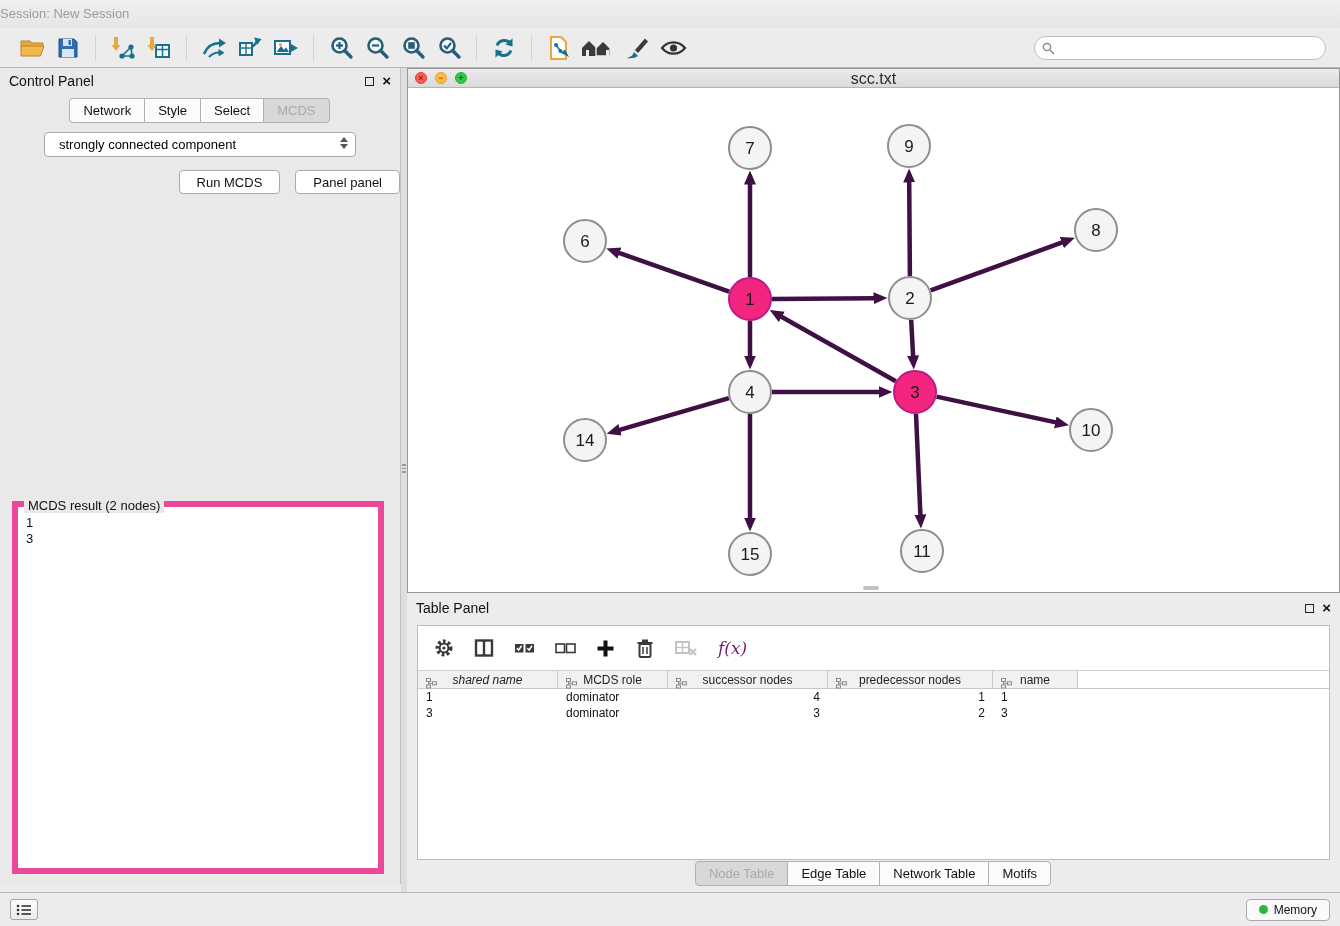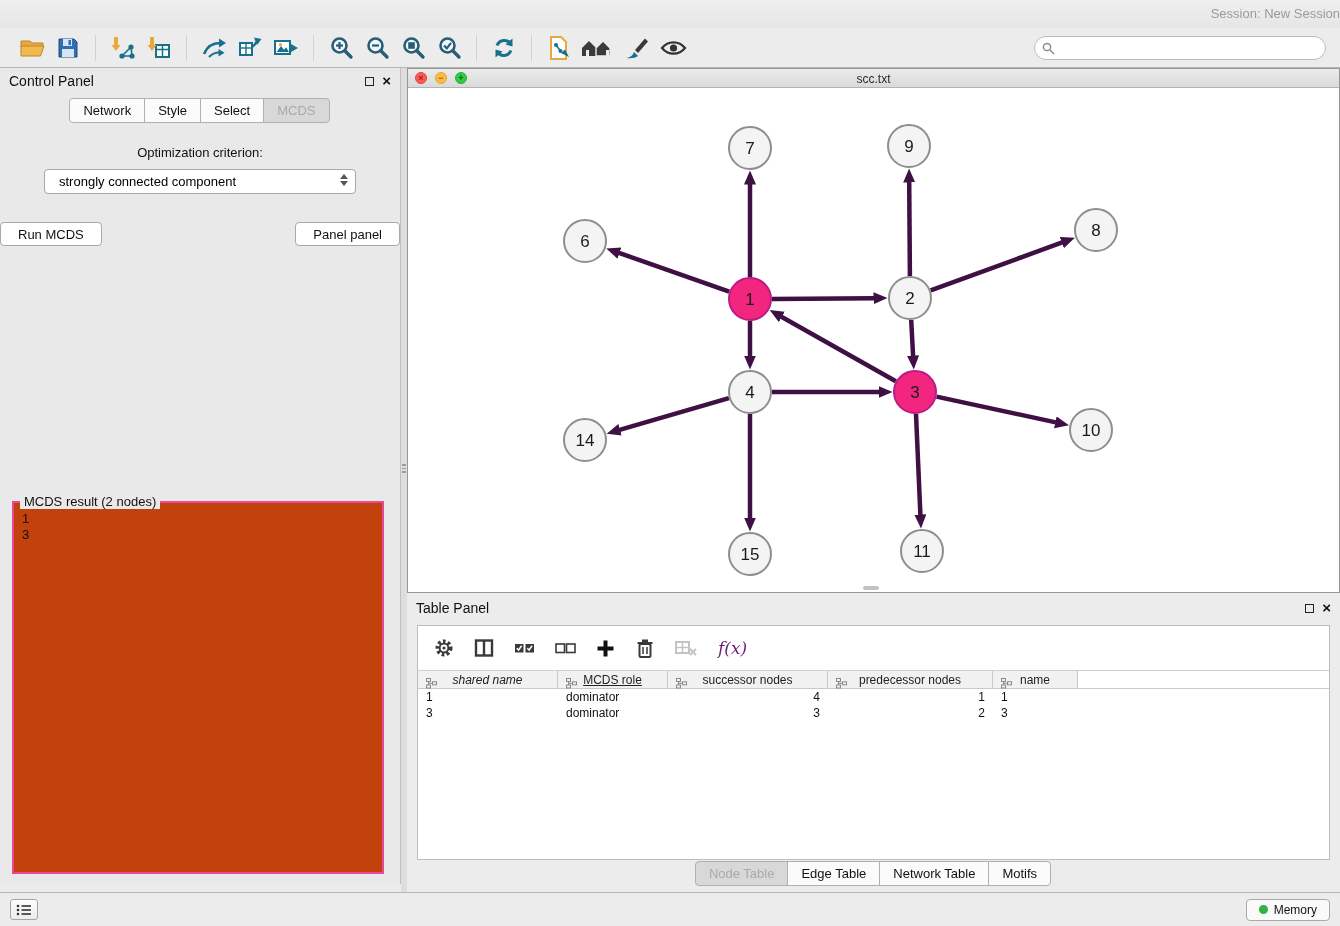--- a/index.html
+++ b/index.html
@@ -2,21 +2,21 @@
 <html><head>
 <meta charset="utf-8">
 <style>
   * { margin:0; padding:0; box-sizing:border-box; }
   body { font-family:"Liberation Sans", sans-serif; background:#555; }
   .window { position:relative; width:1340px; height:926px; background:#ececec; overflow:hidden;
             font-family:"Liberation Sans", sans-serif; }
 
   
   .titlebar { position:absolute; top:0; left:0; right:0; height:28px;
-              background:linear-gradient(#efefef,#e6e6e6); text-align:right; }
+              background:linear-gradient(#efefef,#e6e6e6); text-align:left; }
   .titlebar span { font-size:13px; line-height:28px; color:#9b9b9b; }
 
   
   .toolbar { position:absolute; top:28px; left:0; right:0; height:40px;
              display:flex; align-items:center; padding:0 14px; border-bottom:1px solid #b5b5b5; }
   .tb-btn { width:36px; height:32px; display:flex; align-items:center; justify-content:center; cursor:default; }
   .tb-sep { width:1px; height:26px; background:#d2d2d2; margin:0 9px; }
   .search-wrap { margin-left:auto; position:relative; }
   .search-wrap svg { position:absolute; left:8px; top:6px; }
   .search-input { width:292px; height:24px; border:1px solid #bdbdbd; border-radius:12px;
@@ -41,40 +41,40 @@
   .tab.last  { border-radius:0 4px 4px 0; }
   .tab.active { background:#d8d8d8; color:#aaaaaa; }
   .opt-label { text-align:center; margin-top:22px; font-size:13px; color:#111; }
   .cp-select { width:312px; margin:9px auto 0; height:25px; background:#fff;
                border:1px solid #a9a9a9; border-radius:4px; display:flex; align-items:center;
                padding:0 22px 0 14px; font-size:13px; position:relative; }
   .stepper { position:absolute; right:7px; top:4px; display:flex; flex-direction:column; gap:2px; }
   .stepper i { display:block; width:0; height:0; border-left:4px solid transparent; border-right:4px solid transparent; }
   .stepper .up { border-bottom:5px solid #555; }
   .stepper .dn { border-top:5px solid #555; }
-  .cp-buttons { display:flex; justify-content:space-between; gap:15px; margin-top:28px; }
+  .cp-buttons { display:flex; justify-content:flex-end; gap:15px; margin-top:13px; }
   .cp-btn { height:24px; padding:0 17px; background:#fff; border:1px solid #a9a9a9;
             border-radius:4px; font-size:13px; color:#111; font-family:"Liberation Sans", sans-serif; }
   .result-box { position:absolute; left:12px; right:16px; top:433px; bottom:10px;
-                background:#c2410c; border:2px solid #ec4899; }
+                background:#ffffff; border:6px solid #ec4899; }
   .result-label { position:absolute; top:-9px; left:6px; background:#e9e9e9;
                   padding:0 4px; font-size:13px; color:#111; }
   .result-content { padding:8px 8px; font-size:13px; line-height:16px; color:#111; }
 
   
   .splitter { position:absolute; left:401px; top:0; width:6px; height:100%; background:#dedede; }
   .splitter-grip { position:absolute; top:396px; left:1px; }
   .splitter-grip div { width:4px; height:1.5px; background:#9a9a9a; margin-bottom:2px; }
 
   
   .net-window { position:absolute; left:407px; right:0; top:0; height:525px;
                 background:#fff; border:1px solid #969696; }
   .net-titlebar { height:19px; background:linear-gradient(#ebebeb,#dadada);
                   border-bottom:1px solid #b3b3b3; position:relative; text-align:center; }
-  .net-titlebar .net-title { font-size:12px; line-height:19px; color:#2b2b2b; }
+  .net-titlebar .net-title { font-size:16px; line-height:19px; color:#2b2b2b; }
   .traffic { position:absolute; left:7px; top:3px; display:flex; gap:8px; }
   .light { width:12px; height:12px; border-radius:50%; font-size:9px; line-height:11px;
            text-align:center; font-weight:bold; }
   .light.red { background:#fc5b57; border:1px solid #e2453f; color:#99201b; }
   .light.yellow { background:#fdbc40; border:1px solid #e0a434; color:#985f10; }
   .light.green { background:#34c84a; border:1px solid #2aad3e; color:#0e6618; }
   .net-canvas { position:absolute; left:0; top:19px; right:0; bottom:0; }
   .net-canvas svg { width:100%; height:100%; display:block; }
   .hscroll-thumb { position:absolute; bottom:2px; left:455px; width:16px; height:4px;
                    background:#c2c2c2; border-radius:2px; }
@@ -265,21 +265,20 @@
           <span class="float-box"></span>
           <span class="close-x">×</span>
         </span>
       </div>
       <div class="cp-tabs">
         <div class="tab first">Network</div>
         <div class="tab">Style</div>
         <div class="tab">Select</div>
         <div class="tab active last">MCDS</div>
       </div>
-      <div class="opt-label">Optimization criterion:</div>
       <div class="cp-select">
         <span>strongly connected component</span>
         <span class="stepper">
             <i class="up"></i>
             <i class="dn"></i>
           </span>
       </div>
       <div class="cp-buttons">
         <button class="cp-btn">Run MCDS</button>
         <button class="cp-btn">Panel panel</button>
@@ -450,21 +449,21 @@
               <span style="position: absolute; left: 4px; top: 3px;">
                 <svg width="11" height="11" viewBox="0 0 11 11">
                   <rect x="0.5" y="0.5" width="4" height="3" fill="none" stroke="#8a8a8a"></rect>
                   <rect x="0.5" y="7" width="4" height="3" fill="none" stroke="#8a8a8a"></rect>
                   <rect x="6.5" y="3.8" width="4" height="3" fill="none" stroke="#8a8a8a"></rect>
                   <path d="M2.5 3.5 V5.3 H6.5 M2.5 5.3 V7" stroke="#8a8a8a" fill="none"></path>
                 </svg>
               </span>
               <span>shared name</span>
             </div>
-            <div class="th" style="width: 110px; text-decoration: underline;">
+            <div class="th" style="width: 110px;">
               <span style="position: absolute; left: 4px; top: 3px;">
                 <svg width="11" height="11" viewBox="0 0 11 11">
                   <rect x="0.5" y="0.5" width="4" height="3" fill="none" stroke="#8a8a8a"></rect>
                   <rect x="0.5" y="7" width="4" height="3" fill="none" stroke="#8a8a8a"></rect>
                   <rect x="6.5" y="3.8" width="4" height="3" fill="none" stroke="#8a8a8a"></rect>
                   <path d="M2.5 3.5 V5.3 H6.5 M2.5 5.3 V7" stroke="#8a8a8a" fill="none"></path>
                 </svg>
               </span>
               <span>MCDS role</span>
             </div>

